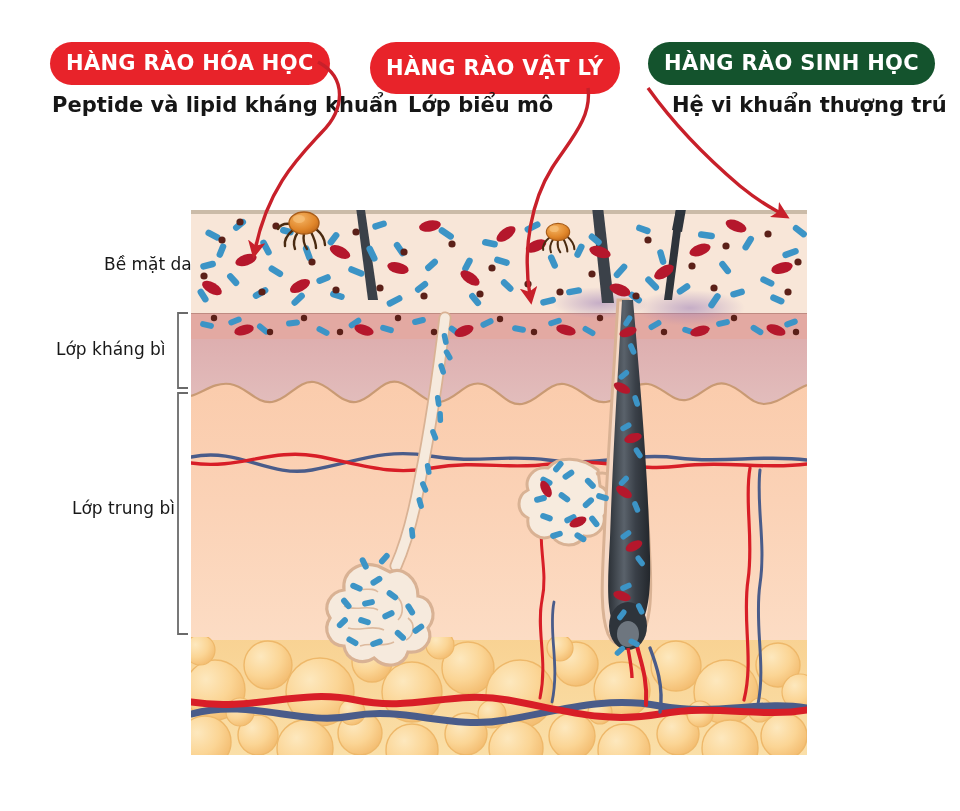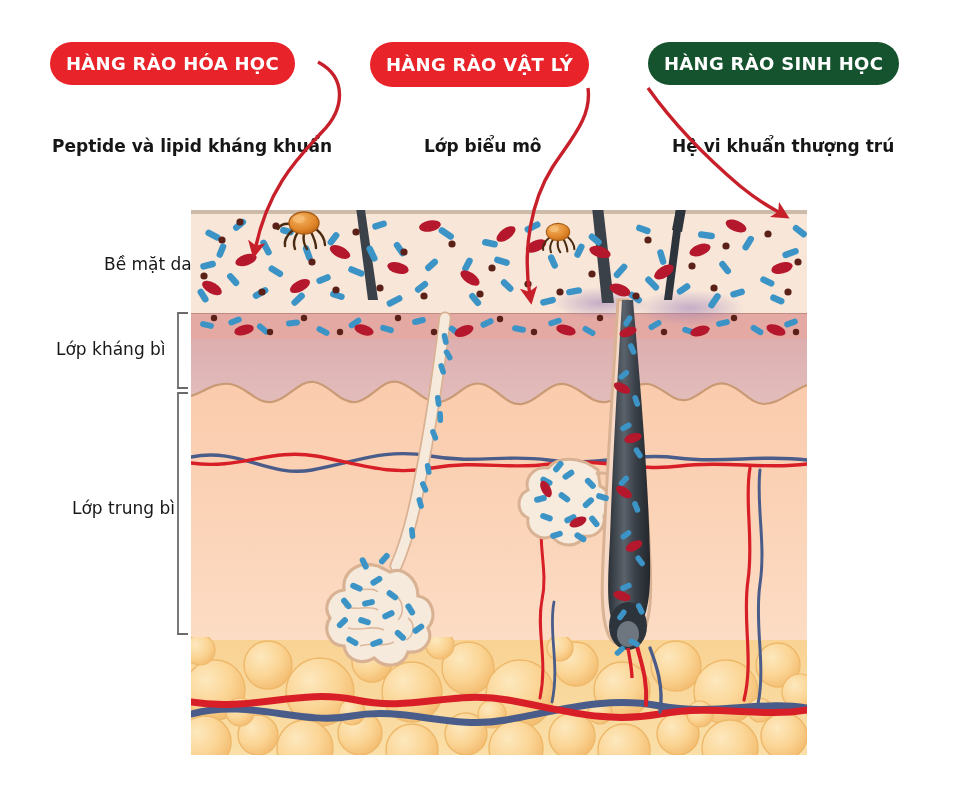--- a/index.html
+++ b/index.html
@@ -27,33 +27,32 @@
   .pill {
     position: absolute;
     border-radius: 999px;
     color: #ffffff;
     font-weight: 700;
     letter-spacing: 0.3px;
     display: flex;
     align-items: center;
     justify-content: center;
     white-space: nowrap;
-    font-size: 18px;
+    font-size: 21px;
     line-height: 1;
     box-sizing: border-box;
     padding: 0 16px;
   }
   .pill-sub {
     position: absolute;
     color: #161616;
     font-weight: 700;
-    font-size: 17px;
+    font-size: 21px;
     white-space: nowrap;
     line-height: 1;
-    margin-top: 43px;
   }
 
   
   .layer-label {
     position: absolute;
     color: #181818;
     font-size: 17px;
     white-space: nowrap;
     line-height: 1;
   }
@@ -561,24 +560,24 @@
     <path d="M648,88 C668,116 700,152 740,186 C762,204 772,208 782,214" fill="none" stroke="#C8202A" stroke-width="3.4" marker-end="url(#arrowHead)"></path>
   </svg>
 
   <div class="txt">
 
     <div class="pill" style="left:50px; top:42px; height:43px; background:#E8232A;">
       <span>HÀNG RÀO HÓA HỌC</span>
     </div>
     <div class="pill-sub" style="left:52px; top:95px;">Peptide và lipid kháng khuẩn</div>
 
-    <div class="pill" style="left:370px; top:42px; height:45px; background:#E8232A;">
+    <div class="pill" style="left:370px; top:42px; height:52px; background:#E8232A;">
       <span>HÀNG RÀO VẬT LÝ</span>
     </div>
-    <div class="pill-sub" style="left:424px; top:95px;">Lớp biểu mô</div>
+    <div class="pill-sub" style="left:408px; top:95px;">Lớp biểu mô</div>
 
     <div class="pill" style="left:648px; top:42px; height:43px; background:#14532d;">
       <span>HÀNG RÀO SINH HỌC</span>
     </div>
     <div class="pill-sub" style="left:672px; top:95px;">Hệ vi khuẩn thượng trú</div>
 
     <div class="layer-label" style="left:104px; top:256px;">Bề mặt da</div>
     <div class="layer-label" style="left:56px; top:341px;">Lớp kháng bì</div>
     <div class="layer-label" style="left:72px; top:500px;">Lớp trung bì</div>
 

